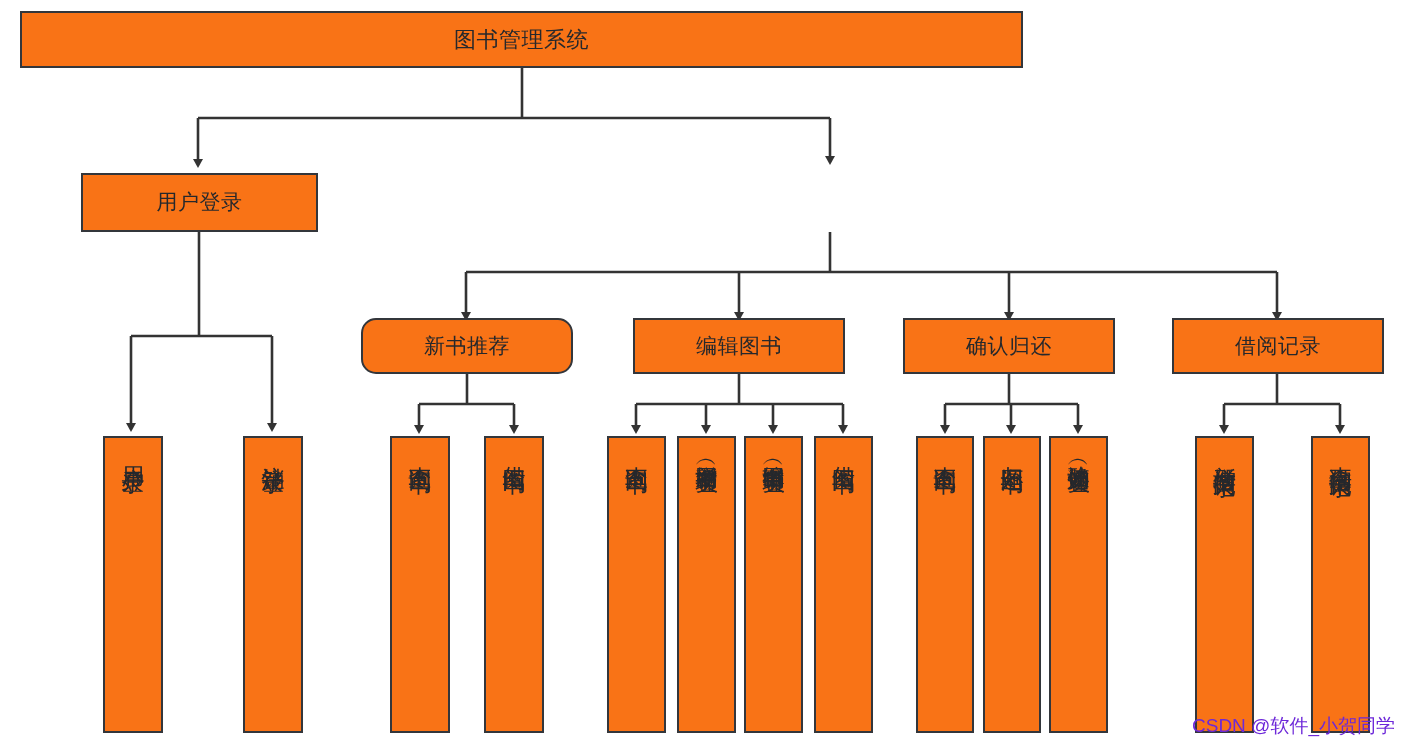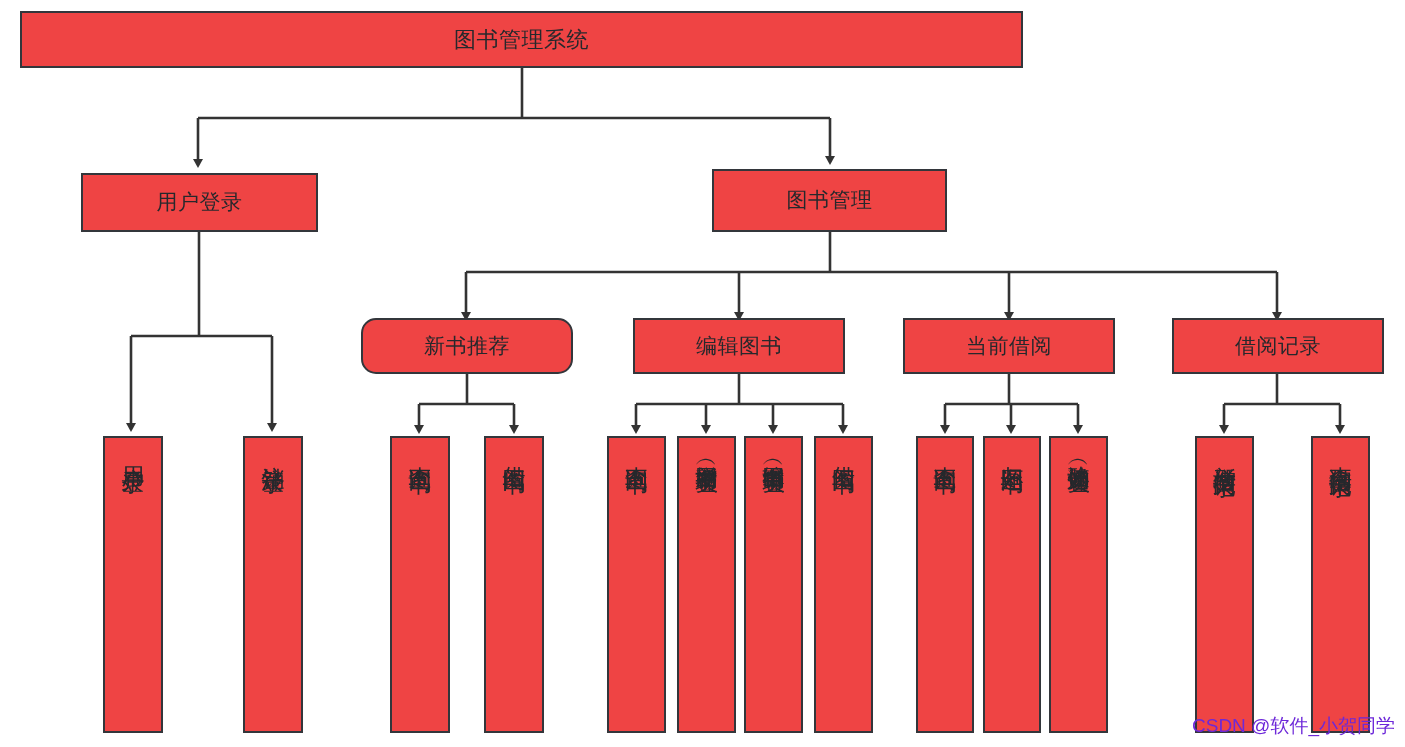--- a/index.html
+++ b/index.html
@@ -21,21 +21,21 @@
     position: absolute;
     left: 0;
     top: 0;
     width: 1405px;
     height: 747px;
     pointer-events: none;
   }
   .node {
     position: absolute;
     box-sizing: border-box;
-    background: #ef4444;
+    background: #f97316;
     border: 2px solid #33363b;
     display: flex;
     align-items: center;
     justify-content: center;
     color: #26282c;
   }
   .node .lbl {
     display: block;
     text-align: center;
     line-height: 1.18;
@@ -128,32 +128,29 @@
     </g>
   </svg>
 
   <div class="node root horiz" style="left:20px; top:11px; width:1003px; height:57px;">
     <span class="lbl">图书管理系统</span>
   </div>
 
   <div class="node horiz" style="left:81px; top:173px; width:237px; height:59px;">
     <span class="lbl">用户登录</span>
   </div>
-  <div class="node horiz" style="left:712px; top:169px; width:235px; height:63px;">
-    <span class="lbl">图书管理</span>
-  </div>
 
   <div class="node horiz" style="left:361px; top:318px; width:212px; height:56px;border-radius:15px;">
     <span class="lbl">新书推荐</span>
   </div>
   <div class="node horiz" style="left:633px; top:318px; width:212px; height:56px;">
     <span class="lbl">编辑图书</span>
   </div>
   <div class="node horiz" style="left:903px; top:318px; width:212px; height:56px;">
-    <span class="lbl">当前借阅</span>
+    <span class="lbl">确认归还</span>
   </div>
   <div class="node horiz" style="left:1172px; top:318px; width:212px; height:56px;">
     <span class="lbl">借阅记录</span>
   </div>
 
   <div class="node vert" style="left:103px; top:436px; width:60px; height:297px;">
     <span class="lbl">用户登录</span>
   </div>
   <div class="node vert" style="left:243px; top:436px; width:60px; height:297px;">
     <span class="lbl">注销登录</span>

